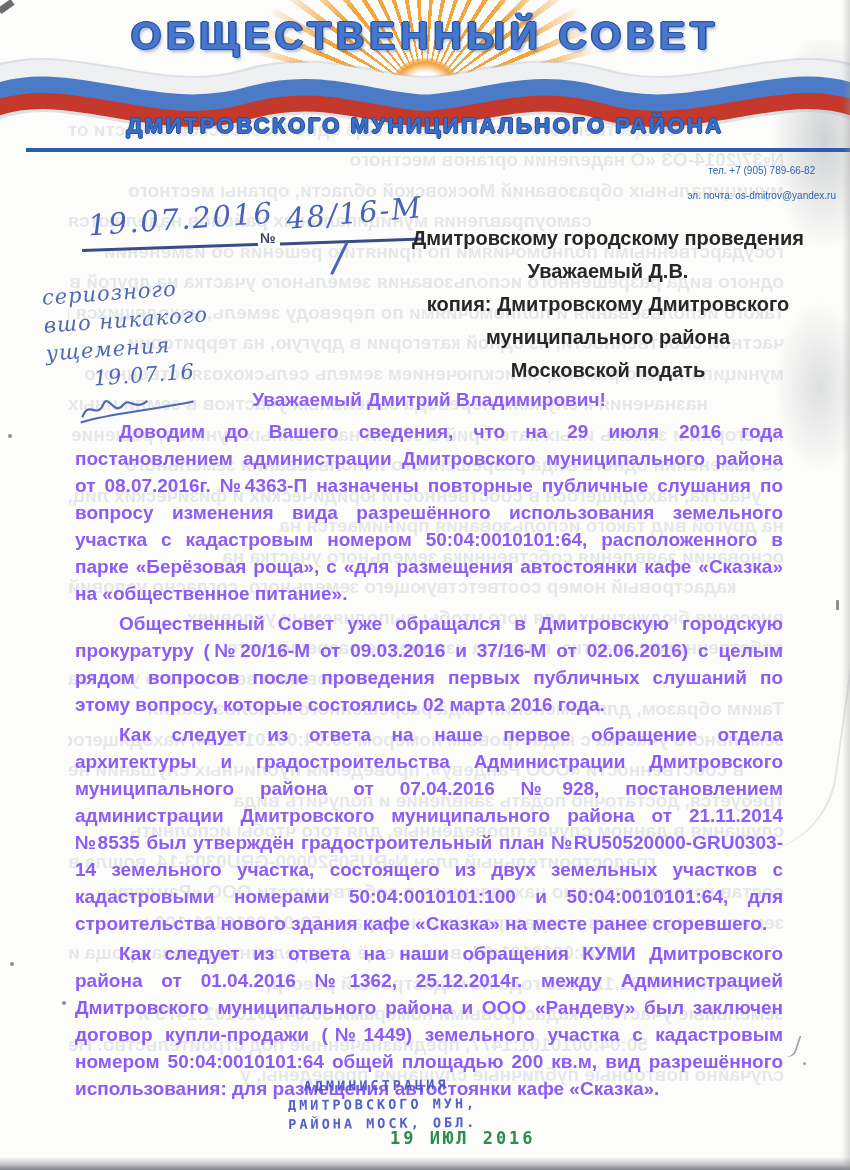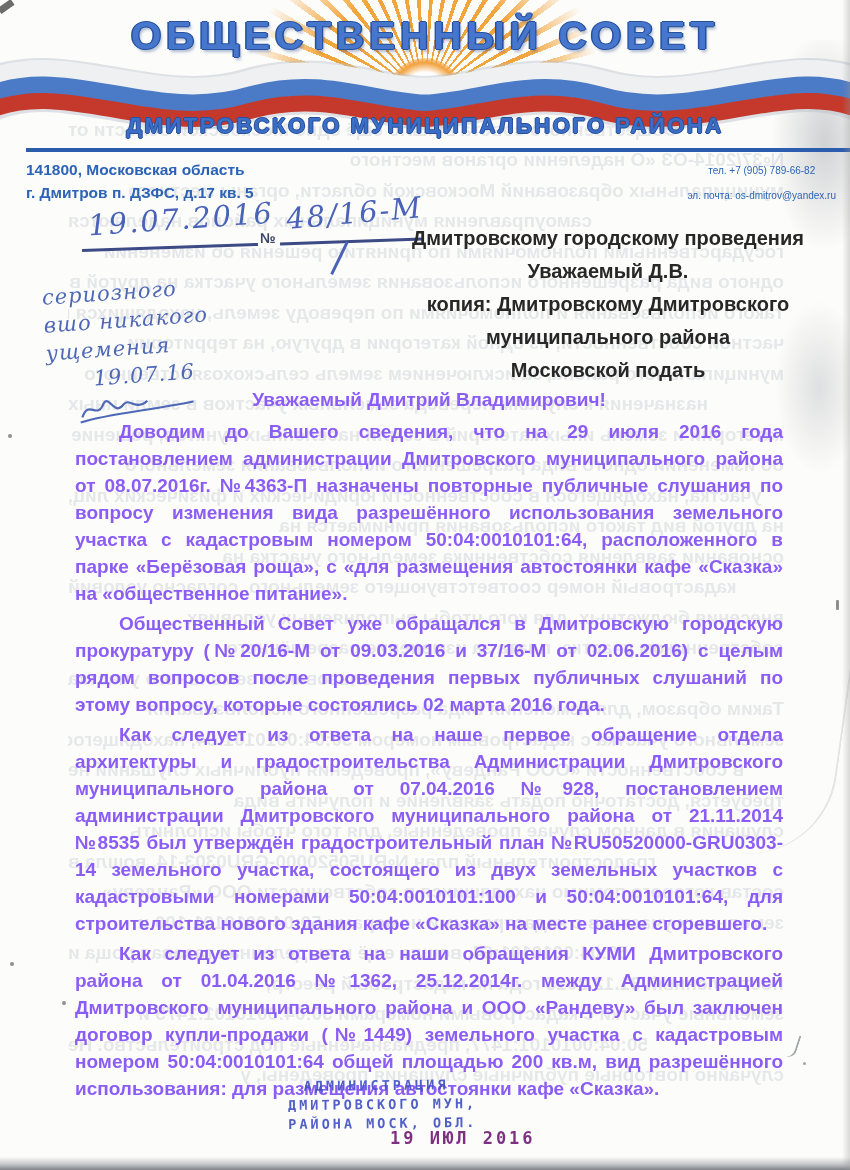--- a/index.html
+++ b/index.html
@@ -55,21 +55,21 @@
         font-size:19px;font-weight:bold;color:#8b5cf6;line-height:27px;}
   .salutation{text-align:center;margin:0 0 5px 0;}
   .bodytext p{margin:0 0 3px 0;text-align:justify;text-indent:44px;}
   
   .stamp-admin{position:absolute;left:288px;top:1076px;z-index:5;transform:rotate(-.6deg);
         font-family:"DejaVu Sans Mono",monospace;font-weight:bold;font-size:13.5px;
         letter-spacing:3px;color:#4353c5;line-height:19px;opacity:.92;}
   .stamp-admin div:first-child{padding-left:16px;}
   .stamp-date{position:absolute;left:390px;top:1128px;z-index:5;
         font-family:"DejaVu Sans Mono",monospace;font-weight:bold;font-size:17px;
-        letter-spacing:3px;color:#701a75;opacity:.9;}
+        letter-spacing:3px;color:#15803d;opacity:.9;}
   
   .corner-mark{position:absolute;left:-2px;top:3px;width:16px;height:7px;background:#3c3c3c;
         transform:rotate(-35deg);opacity:.75;z-index:6;}
   .right-smudge{position:absolute;right:0;top:40px;width:140px;height:560px;z-index:1;
         background:radial-gradient(ellipse 55% 28% at 82% 18%,rgba(115,120,130,.32),transparent 70%),
                    radial-gradient(ellipse 45% 22% at 78% 62%,rgba(115,120,130,.22),transparent 70%);}
   .crease{position:absolute;right:10px;top:640px;width:90px;height:220px;z-index:1;
         border-right:2px solid rgba(150,155,160,.25);border-radius:0 0 90px 0;transform:rotate(8deg);}
   .bottom-edge{position:absolute;left:0;right:0;bottom:0;height:13px;z-index:6;
         background:linear-gradient(to bottom,rgba(140,145,150,0),rgba(140,145,150,.55) 60%,#7e8287);}
@@ -137,24 +137,20 @@
         <path d="M-20 60 C 60 18, 150 86, 250 56 C 320 36, 372 62, 425 64 C 478 62, 530 36, 600 56 C 700 86, 790 18, 870 60" stroke="#eef0f2" stroke-width="18" transform="translate(0,-13)"></path>
         <path d="M-20 60 C 60 18, 150 86, 250 56 C 320 36, 372 62, 425 64 C 478 62, 530 36, 600 56 C 700 86, 790 18, 870 60" stroke="#4b7ac6" stroke-width="17" transform="translate(0,3)"></path>
         <path d="M-20 60 C 60 18, 150 86, 250 56 C 320 36, 372 62, 425 64 C 478 62, 530 36, 600 56 C 700 86, 790 18, 870 60" stroke="#c4392b" stroke-width="16" transform="translate(0,19)"></path>
       </g>
     </svg>
     <div class="org-title">ОБЩЕСТВЕННЫЙ СОВЕТ</div>
     <div class="org-subtitle">ДМИТРОВСКОГО МУНИЦИПАЛЬНОГО РАЙОНА</div>
   </div>
   <div class="rule"></div>
 
-  <div class="addr-left">
-    <div>141800, Московская область</div>
-    <div>г. Дмитров п. ДЗФС, д.17 кв. 5</div>
-  </div>
   <div class="addr-right">
     <div>тел. +7 (905) 789-66-82</div>
     <div>эл. почта: os-dmitrov@yandex.ru</div>
   </div>
 
   <div class="refline">
     <span class="hw ref-date">19.07.2016</span>
     <span class="uline u1"></span>
     <span class="ref-no">№</span>
     <span class="hw ref-num">48/16-М</span>

